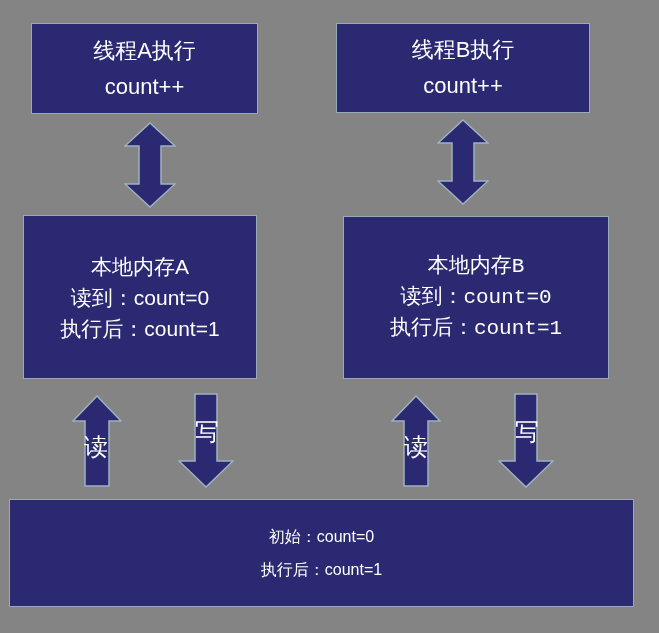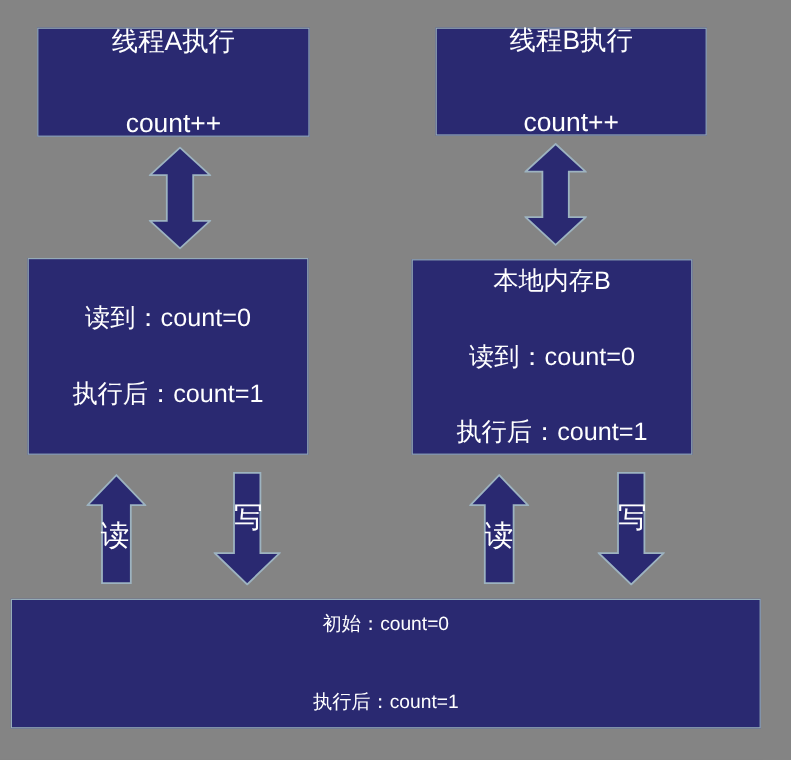--- a/index.html
+++ b/index.html
@@ -26,31 +26,30 @@
   .box {
     position: absolute;
     background: var(--box-fill);
     border: 1px solid var(--box-border);
     color: var(--text);
     display: flex;
     flex-direction: column;
     align-items: center;
     justify-content: center;
     text-align: center;
-    gap: 32px;
   }
   .box .line { white-space: nowrap; }
 
   .thread-box { font-size: 22px; line-height: 36px; }
   #thread-a-box { left: 31px; top: 23px; width: 227px; height: 91px; }
-  #thread-b-box { left: 363px; top: 23px; width: 226px; height: 90px; }
+  #thread-b-box { left: 336px; top: 23px; width: 254px; height: 90px; }
 
   .local-box { font-size: 21px; line-height: 31px; }
   #local-a-box { left: 23px; top: 215px; width: 234px; height: 164px; }
-  #local-b-box { left: 343px; top: 216px; width: 234px; height: 163px; }
+  #local-b-box { left: 343px; top: 216px; width: 266px; height: 163px; font-family: Liberation Mono, monospace; }
 
   #main-memory-box {
     left: 9px; top: 499px; width: 625px; height: 108px;
     font-size: 16px; line-height: 33px;
   }
 
   .arrow { position: absolute; display: block; }
   .arrow polygon {
     fill: var(--arrow-fill);
     stroke: var(--arrow-outline);
@@ -94,20 +93,21 @@
 
   <svg class="arrow" id="bidir-arrow-a" width="52" height="86" viewBox="0 0 52 86" aria-hidden="true">
     <polygon points="26,1 51,24 37,24 37,62 51,62 26,85 1,62 15,62 15,24 1,24"></polygon>
   </svg>
 
   <svg class="arrow" id="bidir-arrow-b" width="52" height="86" viewBox="0 0 52 86" aria-hidden="true">
     <polygon points="26,1 51,24 37,24 37,62 51,62 26,85 1,62 15,62 15,24 1,24"></polygon>
   </svg>
 
   <div class="box local-box" id="local-a-box">
+    <div class="line">本地内存A</div>
     <div class="line">读到：count=0</div>
     <div class="line">执行后：count=1</div>
   </div>
 
   <div class="box local-box" id="local-b-box">
     <div class="line">本地内存B</div>
     <div class="line">读到：count=0</div>
     <div class="line">执行后：count=1</div>
   </div>
 

